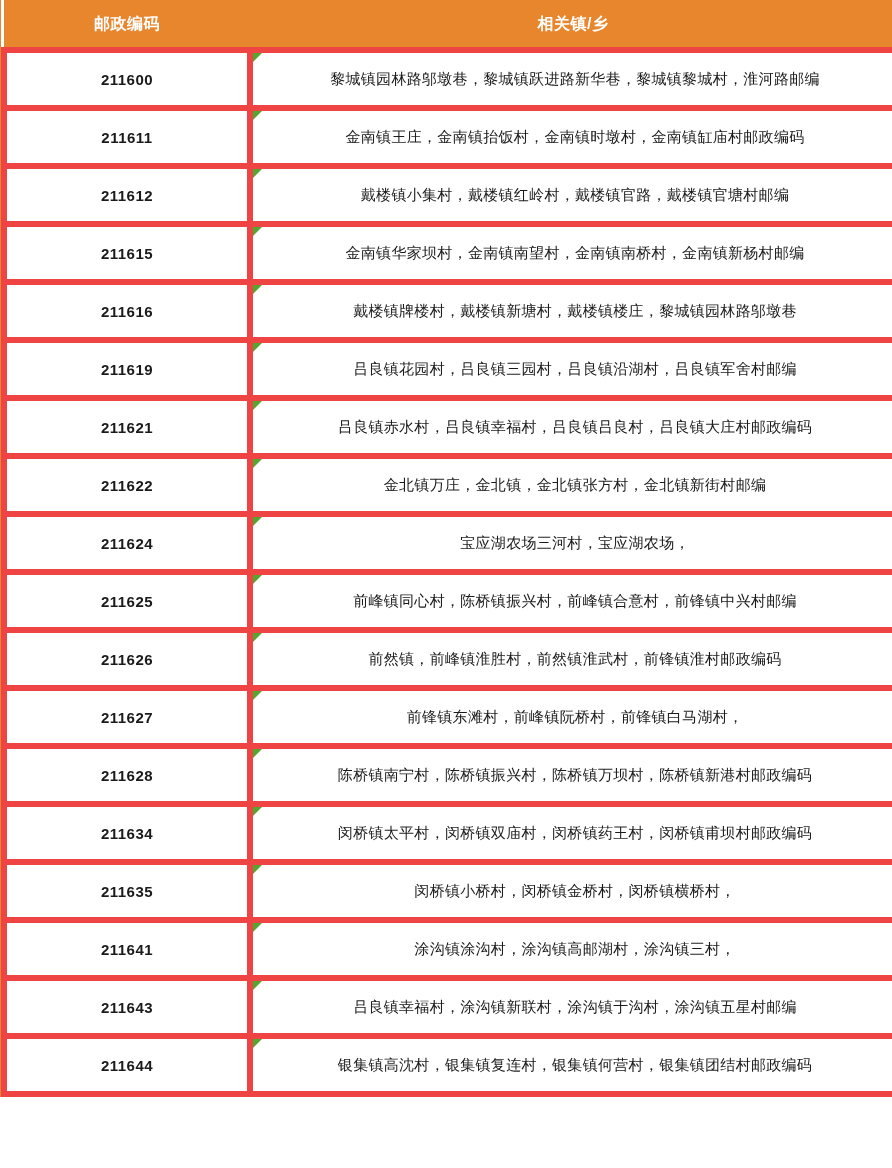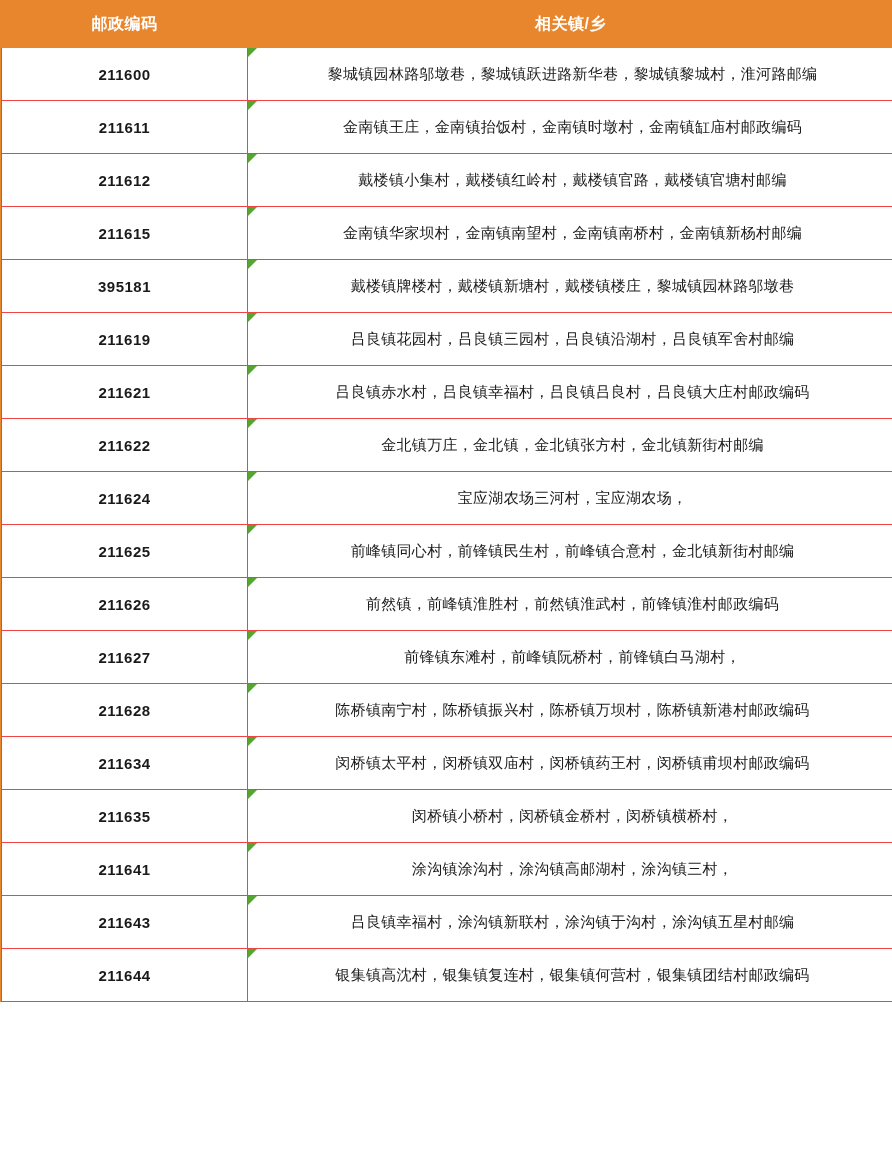--- a/index.html
+++ b/index.html
@@ -34,21 +34,21 @@
     height: 46px;
     line-height: 46px;
     padding: 0;
     text-align: center;
     border: 1px solid #e8862e;
     letter-spacing: 0.5px;
   }
   tbody td {
     height: 52px;
     padding: 0;
-    border: 1px solid #ef4444;
+    border: 6px solid #ef4444;
     font-size: 15px;
     color: #1a1a1a;
     vertical-align: middle;
   }
   tbody td.code {
     text-align: center;
     font-weight: bold;
     letter-spacing: 0.5px;
   }
   tbody tr.last td.code {
@@ -101,42 +101,42 @@
         </tr>
         <tr>
           <td class="code">211612</td>
           <td class="towns"><span class="corner"></span><span>戴楼镇小集村，戴楼镇红岭村，戴楼镇官路，戴楼镇官塘村邮编</span></td>
         </tr>
         <tr>
           <td class="code">211615</td>
           <td class="towns"><span class="corner"></span><span>金南镇华家坝村，金南镇南望村，金南镇南桥村，金南镇新杨村邮编</span></td>
         </tr>
         <tr>
-          <td class="code">395181</td>
+          <td class="code">211616</td>
           <td class="towns"><span class="corner"></span><span>戴楼镇牌楼村，戴楼镇新塘村，戴楼镇楼庄，黎城镇园林路邬墩巷</span></td>
         </tr>
         <tr>
           <td class="code">211619</td>
           <td class="towns"><span class="corner"></span><span>吕良镇花园村，吕良镇三园村，吕良镇沿湖村，吕良镇军舍村邮编</span></td>
         </tr>
         <tr>
           <td class="code">211621</td>
           <td class="towns"><span class="corner"></span><span>吕良镇赤水村，吕良镇幸福村，吕良镇吕良村，吕良镇大庄村邮政编码</span></td>
         </tr>
         <tr>
           <td class="code">211622</td>
           <td class="towns"><span class="corner"></span><span>金北镇万庄，金北镇，金北镇张方村，金北镇新街村邮编</span></td>
         </tr>
         <tr>
           <td class="code">211624</td>
           <td class="towns"><span class="corner"></span><span>宝应湖农场三河村，宝应湖农场，</span></td>
         </tr>
         <tr>
           <td class="code">211625</td>
-          <td class="towns"><span class="corner"></span><span>前峰镇同心村，前锋镇民生村，前峰镇合意村，金北镇新街村邮编</span></td>
+          <td class="towns"><span class="corner"></span><span>前峰镇同心村，陈桥镇振兴村，前峰镇合意村，前锋镇中兴村邮编</span></td>
         </tr>
         <tr>
           <td class="code">211626</td>
           <td class="towns"><span class="corner"></span><span>前然镇，前峰镇淮胜村，前然镇淮武村，前锋镇淮村邮政编码</span></td>
         </tr>
         <tr>
           <td class="code">211627</td>
           <td class="towns"><span class="corner"></span><span>前锋镇东滩村，前峰镇阮桥村，前锋镇白马湖村，</span></td>
         </tr>
         <tr>

